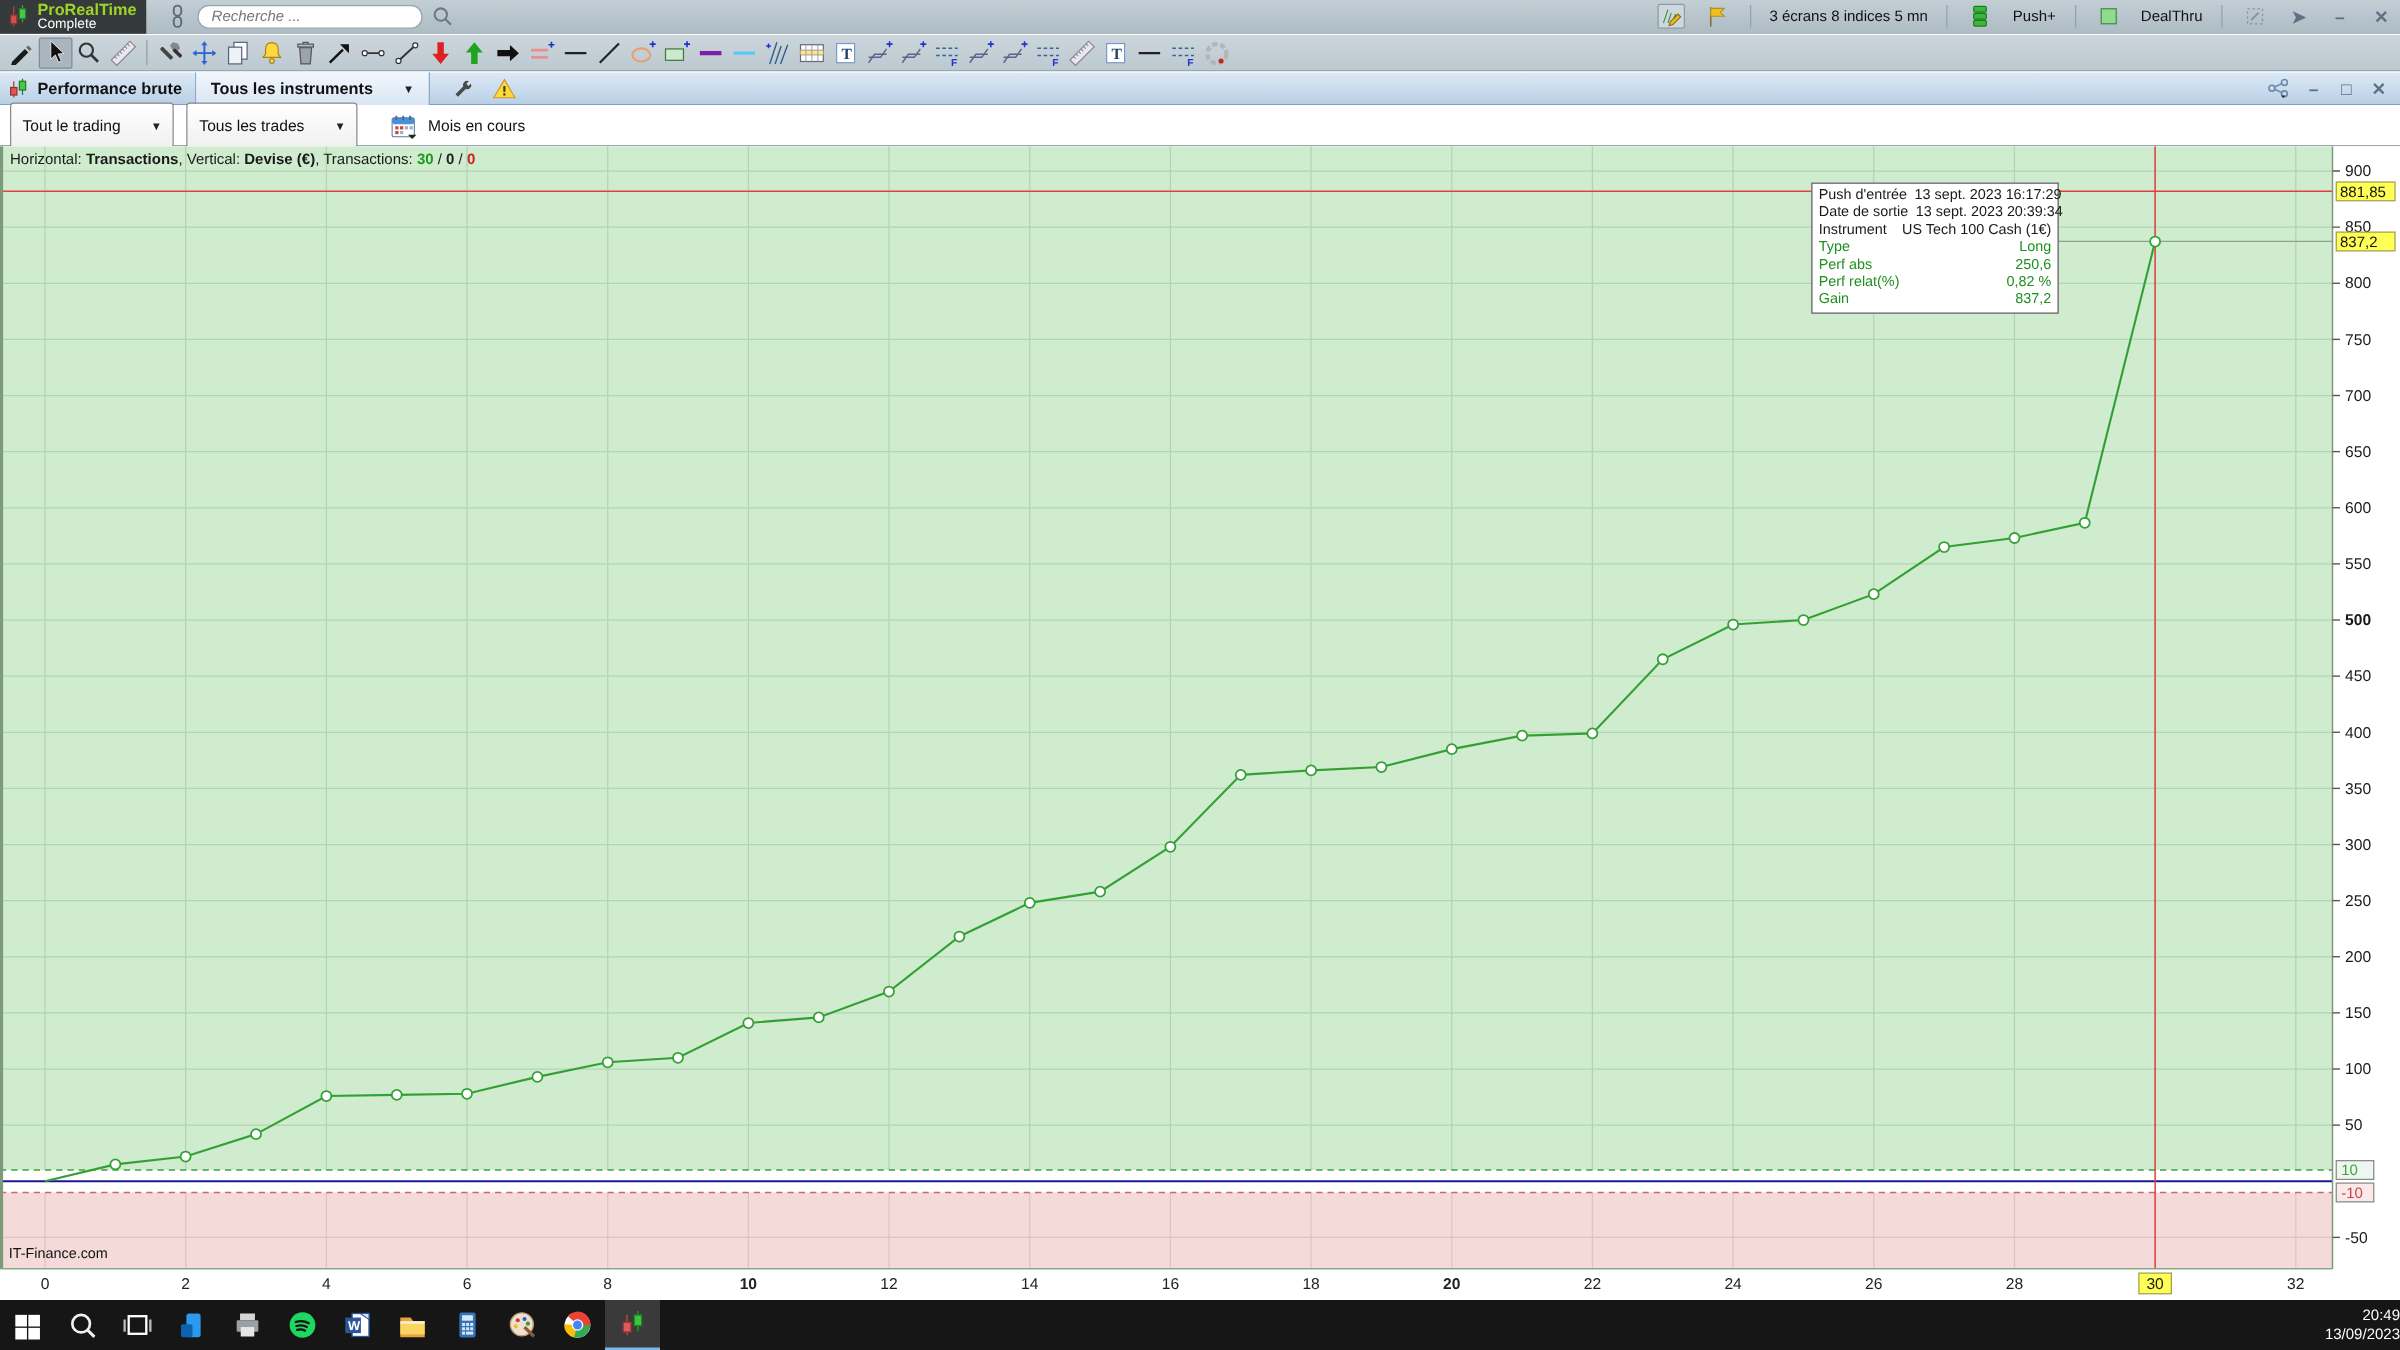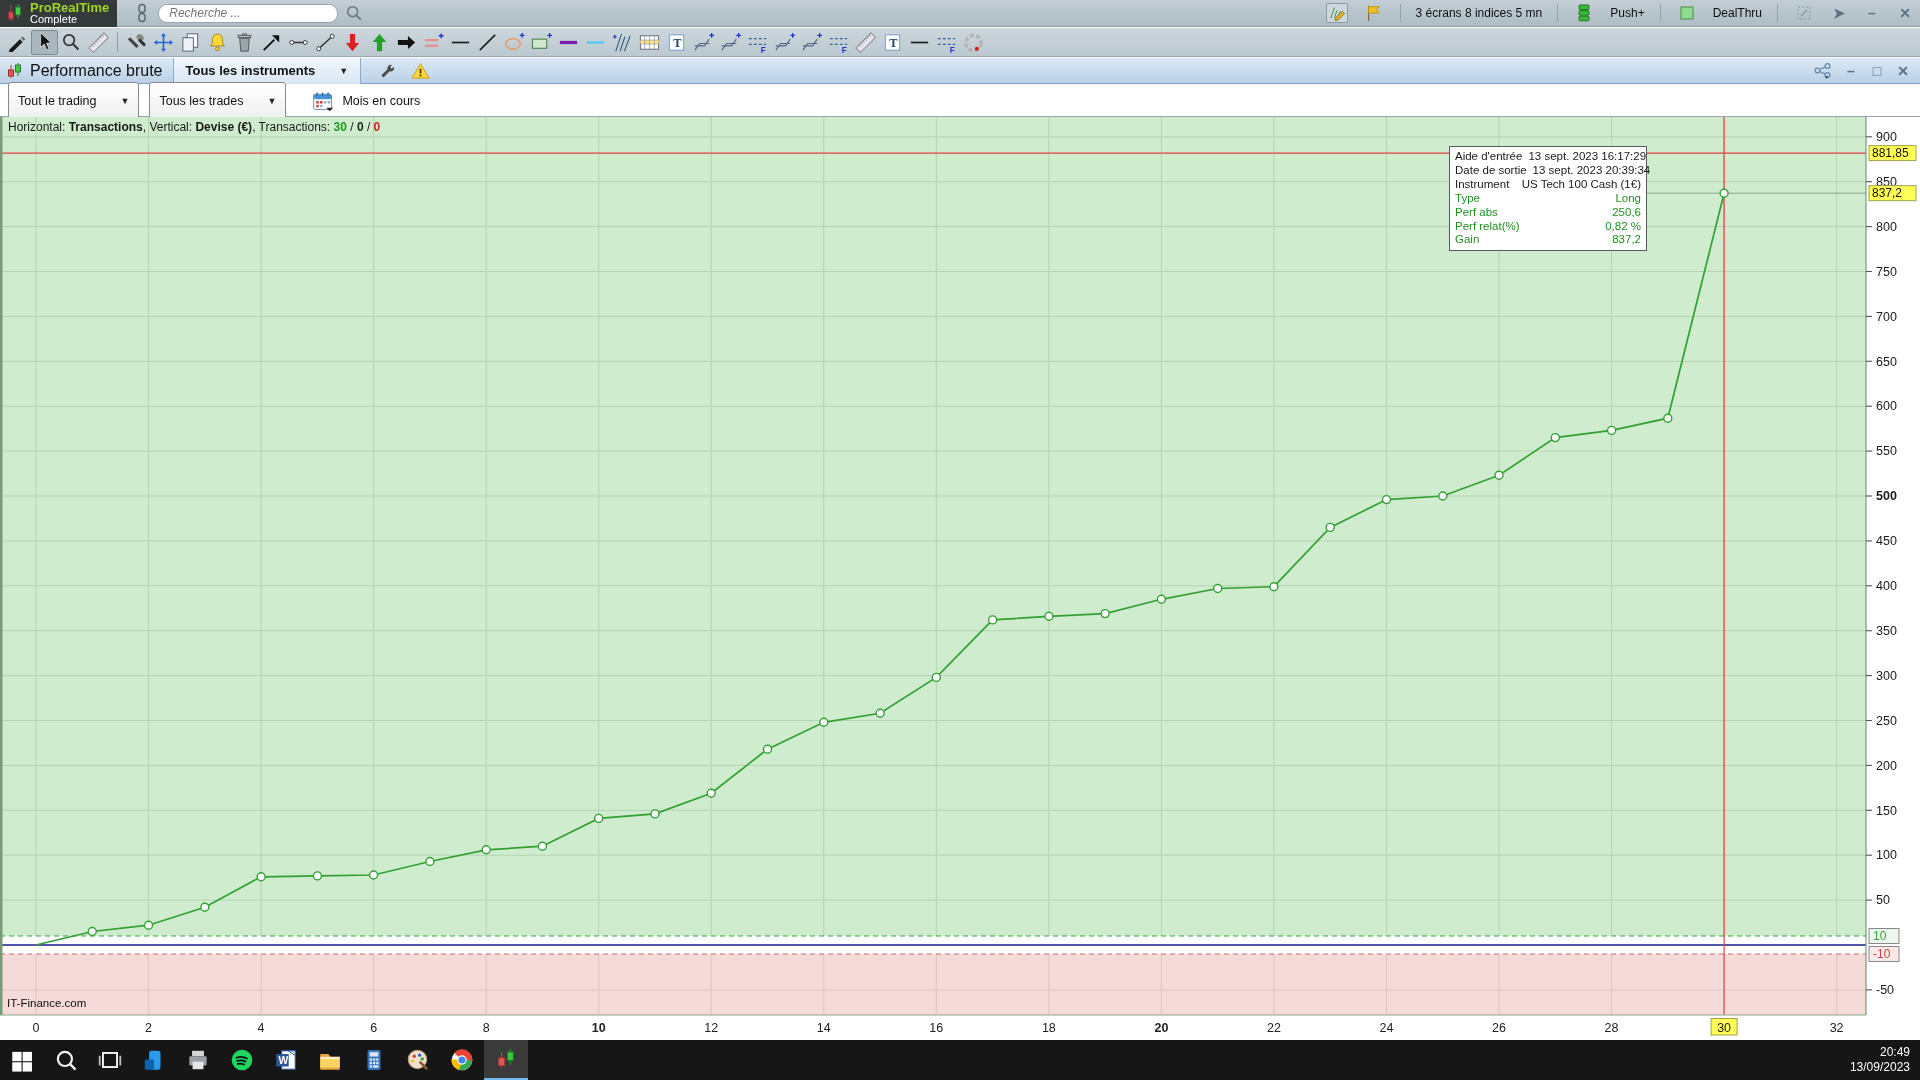--- a/index.html
+++ b/index.html
@@ -32,21 +32,21 @@
     background:linear-gradient(#ccd6dc,#bcc9d0); border-bottom:1px solid #98a8b0;
     display:flex; align-items:center; padding-left:4px; }
   .tool { width:27px; height:25px; display:inline-flex; align-items:center; justify-content:center; border-radius:2px; }
   .tool.active { background:#a9b6bd; border:1px solid #7e8e98; }
   .tool-sep { width:1px; height:20px; background:#8fa0aa; margin:0 5px; }
 
   
   #tabrow { position:absolute; top:58px; left:0; width:1920px; height:26px;
     background:linear-gradient(#dce9f6,#bad0e6); border-bottom:1px solid #7f9fc4;
     display:flex; align-items:center; }
-  .tab-title { font-size:16px; color:#111; padding:0 10px 0 4px; }
+  .tab-title { font-size:13px; color:#111; padding:0 10px 0 4px;font-weight:bold; }
   .tab-sep { width:1px; height:26px; background:#8fabcc; }
   #active-tab { display:flex; align-items:center; gap:24px; font-size:13px; font-weight:bold; color:#111;
     background:linear-gradient(#f2f7fc,#d8e6f4); height:26px; padding:0 12px; border-right:1px solid #8fabcc; }
   .caret { font-size:9px; color:#222; }
   #tab-icons { display:flex; align-items:center; gap:12px; margin-left:14px; }
   #tabrow-right { margin-left:auto; display:flex; align-items:center; gap:8px; padding-right:8px; }
 
   
   #filterrow { position:absolute; top:85px; left:0; width:1920px; height:32px; background:#fff;
     border-bottom:1px solid #9aa6ae; display:flex; align-items:center; gap:10px; padding-left:8px; }
@@ -67,21 +67,21 @@
   .tt-row { display:flex; justify-content:space-between; gap:6px; white-space:nowrap; }
   .tt-dark { color:#1a1a1a; }
   .tt-green { color:#1f8f1f; }
   #itfinance { position:absolute; left:7px; top:880px; font-size:11.5px; color:#111; }
 
   
   #taskbar { position:absolute; top:1040px; left:0; width:1920px; height:40px; background:#161616;
     display:flex; align-items:center; }
   .tb-item { width:44px; height:40px; display:flex; align-items:center; justify-content:center; }
   .tb-item.active-app { background:#3a3a3a; border-bottom:2px solid #76b9ed; }
-  #tb-clock { margin-left:auto; text-align:right; color:#fff; font-size:12px; line-height:15px; padding-right:10px; }
+  #tb-clock { margin-left:auto; text-align:right; color:#fff; font-size:12px; line-height:15px; }
 </style>
 </head>
 <body>
 
 <div id="app">
 
   <div id="menubar">
     <div id="logo">
       <span class="mb-ico">
         <svg width="16" height="20" viewBox="0 0 16 20">
@@ -614,21 +614,21 @@
         <text x="1611.5600000000002" y="914.5" font-size="12.5" fill="#222" text-anchor="middle" font-family="Liberation Sans, sans-serif">28</text>
         <rect x="1711.1000000000001" y="901.5" width="26" height="16.5" fill="#ffff55" stroke="#a0a050"></rect>
         <text x="1724.1000000000001" y="914.5" font-size="12.5" fill="#222" text-anchor="middle" font-family="Liberation Sans, sans-serif">30</text>
         <text x="1836.64" y="914.5" font-size="12.5" fill="#222" text-anchor="middle" font-family="Liberation Sans, sans-serif">32</text>
       </svg>
     <div id="chart-header">
       <span>Horizontal: </span><b>Transactions</b><span>, Vertical: </span><b>Devise (€)</b><span>, Transactions: </span><span class="cnt-g">30</span><span> / </span><span class="cnt-k">0</span><span> / </span><span class="cnt-r">0</span>
     </div>
     <div id="tooltip">
         <div class="tt-row tt-dark">
-          <span>Aide d'entrée</span>
+          <span>Push d'entrée</span>
           <span>13 sept. 2023 16:17:29</span>
         </div>
         <div class="tt-row tt-dark">
           <span>Date de sortie</span>
           <span>13 sept. 2023 20:39:34</span>
         </div>
         <div class="tt-row tt-dark">
           <span>Instrument</span>
           <span>US Tech 100 Cash (1€)</span>
         </div>

